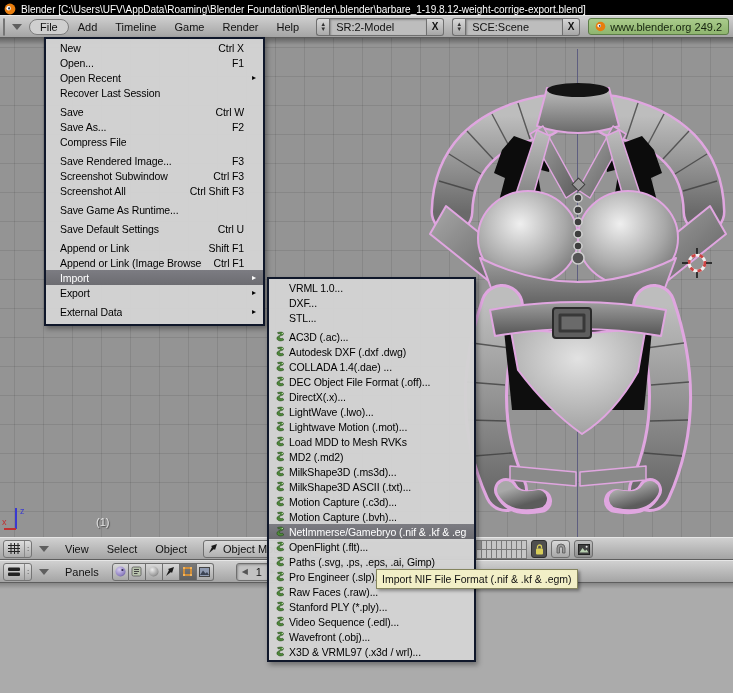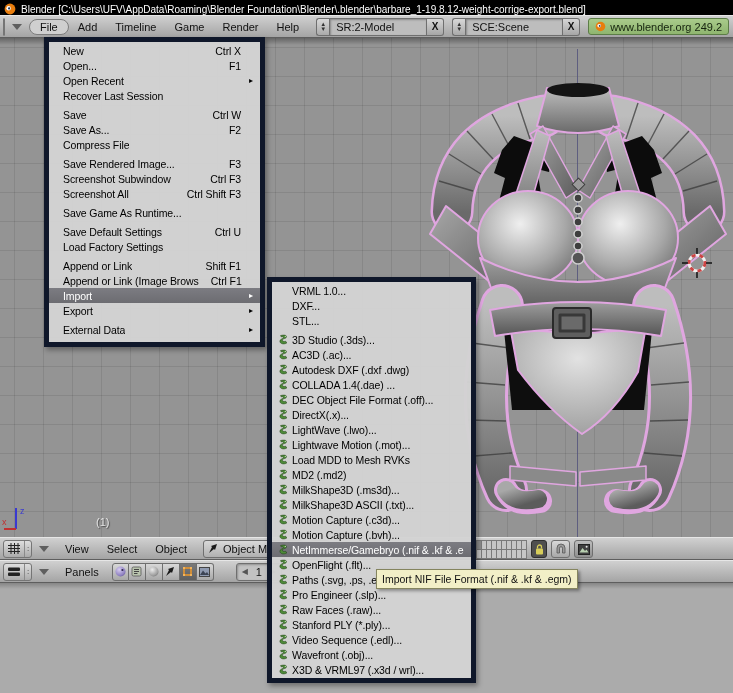--- a/index.html
+++ b/index.html
@@ -36,21 +36,21 @@
   
   .viewport{position:absolute;left:0;top:38px;width:733px;height:499px;background:var(--viewport-bg,#949494);
     background-image:linear-gradient(rgba(0,0,0,.09) 1px,transparent 1px),linear-gradient(90deg,rgba(0,0,0,.09) 1px,transparent 1px);
     background-size:29px 29px;background-position:14px 9px;overflow:hidden;}
   .viewport::before{content:"";position:absolute;left:0;top:0;right:0;height:7px;background:linear-gradient(rgba(0,0,0,.32),transparent);}
   .centerline{position:absolute;left:577px;top:11px;bottom:0;width:1px;background:#55557d;opacity:.85;}
   .objlabel{position:absolute;left:96px;top:478px;color:#e4e4e4;font-size:11px;text-shadow:1px 1px 1px #4a4a4a;}
   .modelsvg{position:absolute;left:0;top:0;}
 
   
-  .menu{position:absolute;background:rgba(211,211,211,.97);border:5px solid #0f172a;box-shadow:2px 3px 5px rgba(0,0,0,.35);
+  .menu{position:absolute;background:rgba(211,211,211,.97);border:2px solid #0f172a;box-shadow:2px 3px 5px rgba(0,0,0,.35);
     padding:1px 0;z-index:10;}
   #file-menu{left:44px;top:37px;width:221px;}
   #import-menu{left:267px;top:277px;width:209px;z-index:11;}
   .menu-row{height:15px;display:flex;align-items:center;padding:0 7px 0 14px;font-size:10.5px;letter-spacing:-.1px;color:#000;white-space:nowrap;}
   #import-menu .menu-row{padding-left:4px;gap:3px;}
   .menu-row.hl{background:linear-gradient(var(--menu-highlight,#7c7c82),#6c6c71);color:#fff;}
   .menu-sep{height:4px;}
   .mi-label{flex:0 1 auto;overflow:hidden;}
   .mi-shortcut{margin-left:auto;padding-left:12px;}
   .mi-arrow{margin-left:4px;font-size:8px;width:8px;text-align:right;}
@@ -336,25 +336,20 @@
         <span class="mi-label">Save Game As Runtime...</span>
         <span class="mi-shortcut"></span>
         <span class="mi-arrow" style="visibility: hidden;">▸</span>
       </div>
       <div class="menu-sep"></div>
       <div class="menu-row">
         <span class="mi-label">Save Default Settings</span>
         <span class="mi-shortcut">Ctrl U</span>
         <span class="mi-arrow" style="visibility: hidden;">▸</span>
       </div>
-      <div class="menu-row">
-        <span class="mi-label">Load Factory Settings</span>
-        <span class="mi-shortcut"></span>
-        <span class="mi-arrow" style="visibility: hidden;">▸</span>
-      </div>
       <div class="menu-sep"></div>
       <div class="menu-row">
         <span class="mi-label">Append or Link</span>
         <span class="mi-shortcut">Shift F1</span>
         <span class="mi-arrow" style="visibility: hidden;">▸</span>
       </div>
       <div class="menu-row">
         <span class="mi-label">Append or Link (Image Browser)</span>
         <span class="mi-shortcut">Ctrl F1</span>
         <span class="mi-arrow" style="visibility: hidden;">▸</span>
@@ -401,29 +396,20 @@
       <div class="menu-row">
         <span class="py-icon" style="visibility: hidden;">
           <svg width="12" height="12" viewBox="0 0 12 12">
             <path d="M6.5 1.1 C9 .8 10 2.3 9.2 3.6 C8.4 4.9 5.9 4.4 5.4 5.8 C4.9 7.2 7 7.9 8.7 7.2 L9.8 9 C6.9 10.7 3.1 9.9 2.9 7.4 C2.7 5.1 5.9 4.9 6.3 3.7 C6.6 2.7 5.3 2.4 4.3 2.9 L3.5 1.6 C4.4 1.2 5.5 1.2 6.5 1.1 Z" fill="#4d8a38" stroke="#1c3a12" stroke-width="0.5"></path>
             <circle cx="8.3" cy="2.3" r="0.6" fill="#dff0d0"></circle>
           </svg>
         </span>
         <span class="mi-label">STL...</span>
       </div>
       <div class="menu-sep"></div>
-      <div class="menu-row">
-        <span class="py-icon">
-          <svg width="12" height="12" viewBox="0 0 12 12">
-            <path d="M6.5 1.1 C9 .8 10 2.3 9.2 3.6 C8.4 4.9 5.9 4.4 5.4 5.8 C4.9 7.2 7 7.9 8.7 7.2 L9.8 9 C6.9 10.7 3.1 9.9 2.9 7.4 C2.7 5.1 5.9 4.9 6.3 3.7 C6.6 2.7 5.3 2.4 4.3 2.9 L3.5 1.6 C4.4 1.2 5.5 1.2 6.5 1.1 Z" fill="#4d8a38" stroke="#1c3a12" stroke-width="0.5"></path>
-            <circle cx="8.3" cy="2.3" r="0.6" fill="#dff0d0"></circle>
-          </svg>
-        </span>
-        <span class="mi-label">3D Studio (.3ds)...</span>
-      </div>
       <div class="menu-row">
         <span class="py-icon">
           <svg width="12" height="12" viewBox="0 0 12 12">
             <path d="M6.5 1.1 C9 .8 10 2.3 9.2 3.6 C8.4 4.9 5.9 4.4 5.4 5.8 C4.9 7.2 7 7.9 8.7 7.2 L9.8 9 C6.9 10.7 3.1 9.9 2.9 7.4 C2.7 5.1 5.9 4.9 6.3 3.7 C6.6 2.7 5.3 2.4 4.3 2.9 L3.5 1.6 C4.4 1.2 5.5 1.2 6.5 1.1 Z" fill="#4d8a38" stroke="#1c3a12" stroke-width="0.5"></path>
             <circle cx="8.3" cy="2.3" r="0.6" fill="#dff0d0"></circle>
           </svg>
         </span>
         <span class="mi-label">AC3D (.ac)...</span>
       </div>
       <div class="menu-row">

